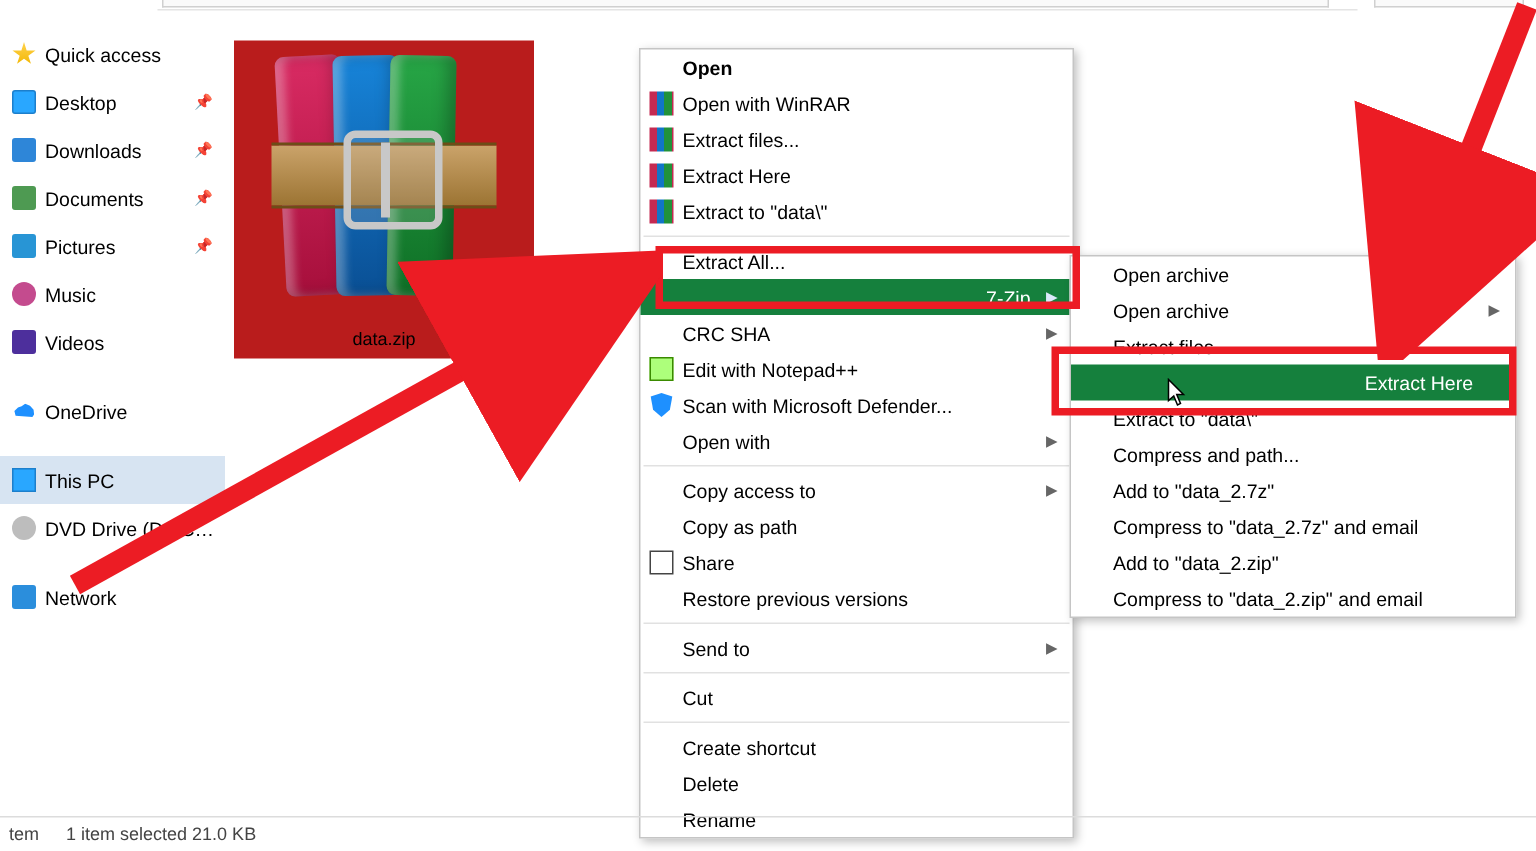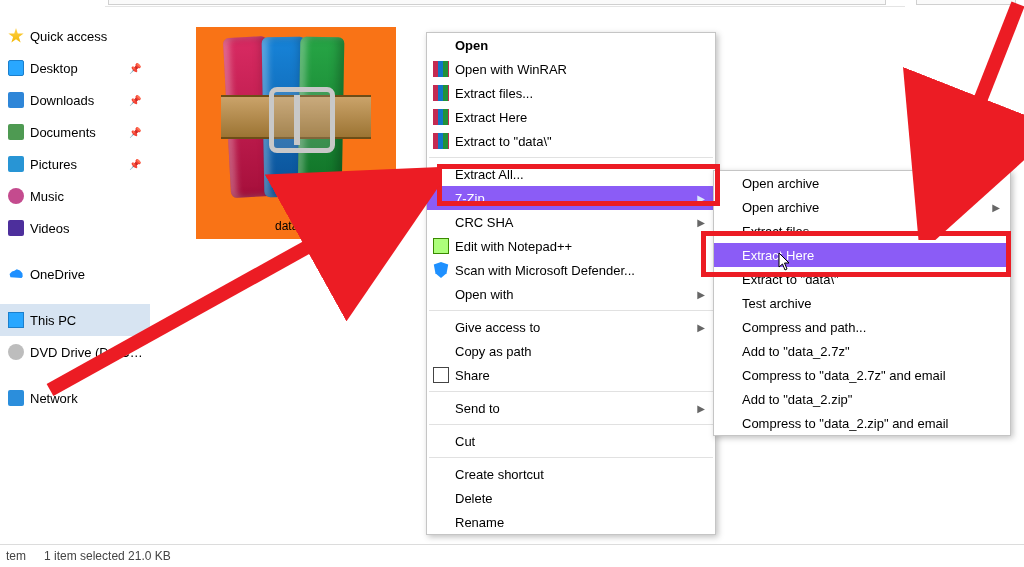--- a/index.html
+++ b/index.html
@@ -20,21 +20,21 @@
   .ico-docs{background:#4e9a52;border-radius:2px;}
   .ico-pics{background:#2895d5;border-radius:2px;}
   .ico-music{background:#c44b8e;border-radius:50%;}
   .ico-videos{background:#4d2f9c;border-radius:2px;}
   .ico-onedrive{background:#1e90ff;clip-path:polygon(15% 70%,10% 50%,25% 35%,40% 30%,55% 20%,75% 28%,90% 45%,92% 65%,85% 75%);} 
   .ico-pc{background:#29a7ff;border:1px solid #1c7fcc;box-sizing:border-box;}
   .ico-dvd{background:#bdbdbd;border-radius:50%;}
   .ico-net{background:#2b8edc;border-radius:2px;}
   
   .file-sel{position:absolute;left:156px;top:27px;width:200px;height:212px;
-    background:#f97316;border:none;text-align:center;margin-left:40px;}
+    background:#b91c1c;border:none;text-align:center;}
   .file-name{position:absolute;left:0;right:0;bottom:6px;font-size:12px;}
   
   .rar{position:relative;width:150px;height:160px;margin:10px auto 0;}
   .book{position:absolute;top:0;width:44px;height:160px;border-radius:6px;
     box-shadow:inset -6px 0 10px rgba(0,0,0,.25),inset 6px 0 6px rgba(255,255,255,.3);}
   .b1{left:6px;background:linear-gradient(#d92b63,#a60f3b);transform:rotate(-3deg);}
   .b2{left:42px;background:linear-gradient(#1784d9,#0a4f94);transform:rotate(-1deg);}
   .b3{left:78px;background:linear-gradient(#27a646,#0f6f26);transform:rotate(1deg);}
   .belt{position:absolute;left:0;right:0;top:58px;height:40px;
     background:linear-gradient(#caa36a,#9c7433);border-top:2px solid #6d4d17;
@@ -43,21 +43,21 @@
     border:5px solid #c8c8c8;border-radius:8px;background:rgba(200,200,200,.2);}
   .tongue{position:absolute;left:73px;top:58px;width:6px;height:50px;background:#c8c8c8;}
   
   .menu{position:absolute;background:#fff;border:1px solid #c5c5c5;
     box-shadow:2px 2px 6px rgba(0,0,0,.25);}
   .m1{left:426px;top:32px;width:288px;}
   .m2{left:713px;top:170px;width:296px;}
   .mi{display:flex;align-items:center;height:24px;padding:0 28px 0 28px;
     position:relative;cursor:default;white-space:nowrap;}
   .mi.bold{font-weight:700;}
-  .mi.hl{background:#8b5cf6;color:#fff;}
+  .mi.hl{background:#15803d;color:#fff;justify-content:flex-end;}
   .mi .sub{position:absolute;right:10px;font-size:10px;color:#666;}
   .mi.hl .sub{color:#dbe9fb;}
   .mi-ico{position:absolute;left:6px;width:16px;height:16px;}
   .rar-s{background:repeating-linear-gradient(90deg,#c42a52 0 5px,#1175c7 5px 10px,#21923a 10px 15px);}
   .np-s{background:#adff7b;border:1px solid #3a8a00;box-sizing:border-box;}
   .def-s{background:#1e90ff;clip-path:polygon(50% 0,95% 15%,85% 70%,50% 100%,15% 70%,5% 15%);}
   .share-s{border:1px solid #444;box-sizing:border-box;}
   .sep{height:1px;background:#e1e1e1;margin:4px 2px;}
   
   .redbox{position:absolute;border:5px solid #ec1c24;box-sizing:border-box;
@@ -192,30 +192,33 @@
   <div class="mi">
       <span class="mi-ico def-s"></span>
       <span>Scan with Microsoft Defender...</span>
     </div>
   <div class="mi">
       <span>Open with</span>
       <span class="sub">▶</span>
     </div>
   <div class="sep"></div>
   <div class="mi">
-      <span>Give access to</span>
+      <span>Copy access to</span>
       <span class="sub">▶</span>
     </div>
   <div class="mi">
       <span>Copy as path</span>
     </div>
   <div class="mi">
       <span class="mi-ico share-s"></span>
       <span>Share</span>
     </div>
+  <div class="mi">
+      <span>Restore previous versions</span>
+    </div>
   <div class="sep"></div>
   <div class="mi">
       <span>Send to</span>
       <span class="sub">▶</span>
     </div>
   <div class="sep"></div>
   <div class="mi">
       <span>Cut</span>
     </div>
   <div class="sep"></div>
@@ -240,23 +243,20 @@
       <span class="sub">▶</span>
     </div>
   <div class="mi">
       <span>Extract files...</span>
     </div>
   <div class="mi hl">
       <span>Extract Here</span>
     </div>
   <div class="mi">
       <span>Extract to "data\"</span>
-    </div>
-  <div class="mi">
-      <span>Test archive</span>
     </div>
   <div class="mi">
       <span>Compress and path...</span>
     </div>
   <div class="mi">
       <span>Add to "data_2.7z"</span>
     </div>
   <div class="mi">
       <span>Compress to "data_2.7z" and email</span>
     </div>

